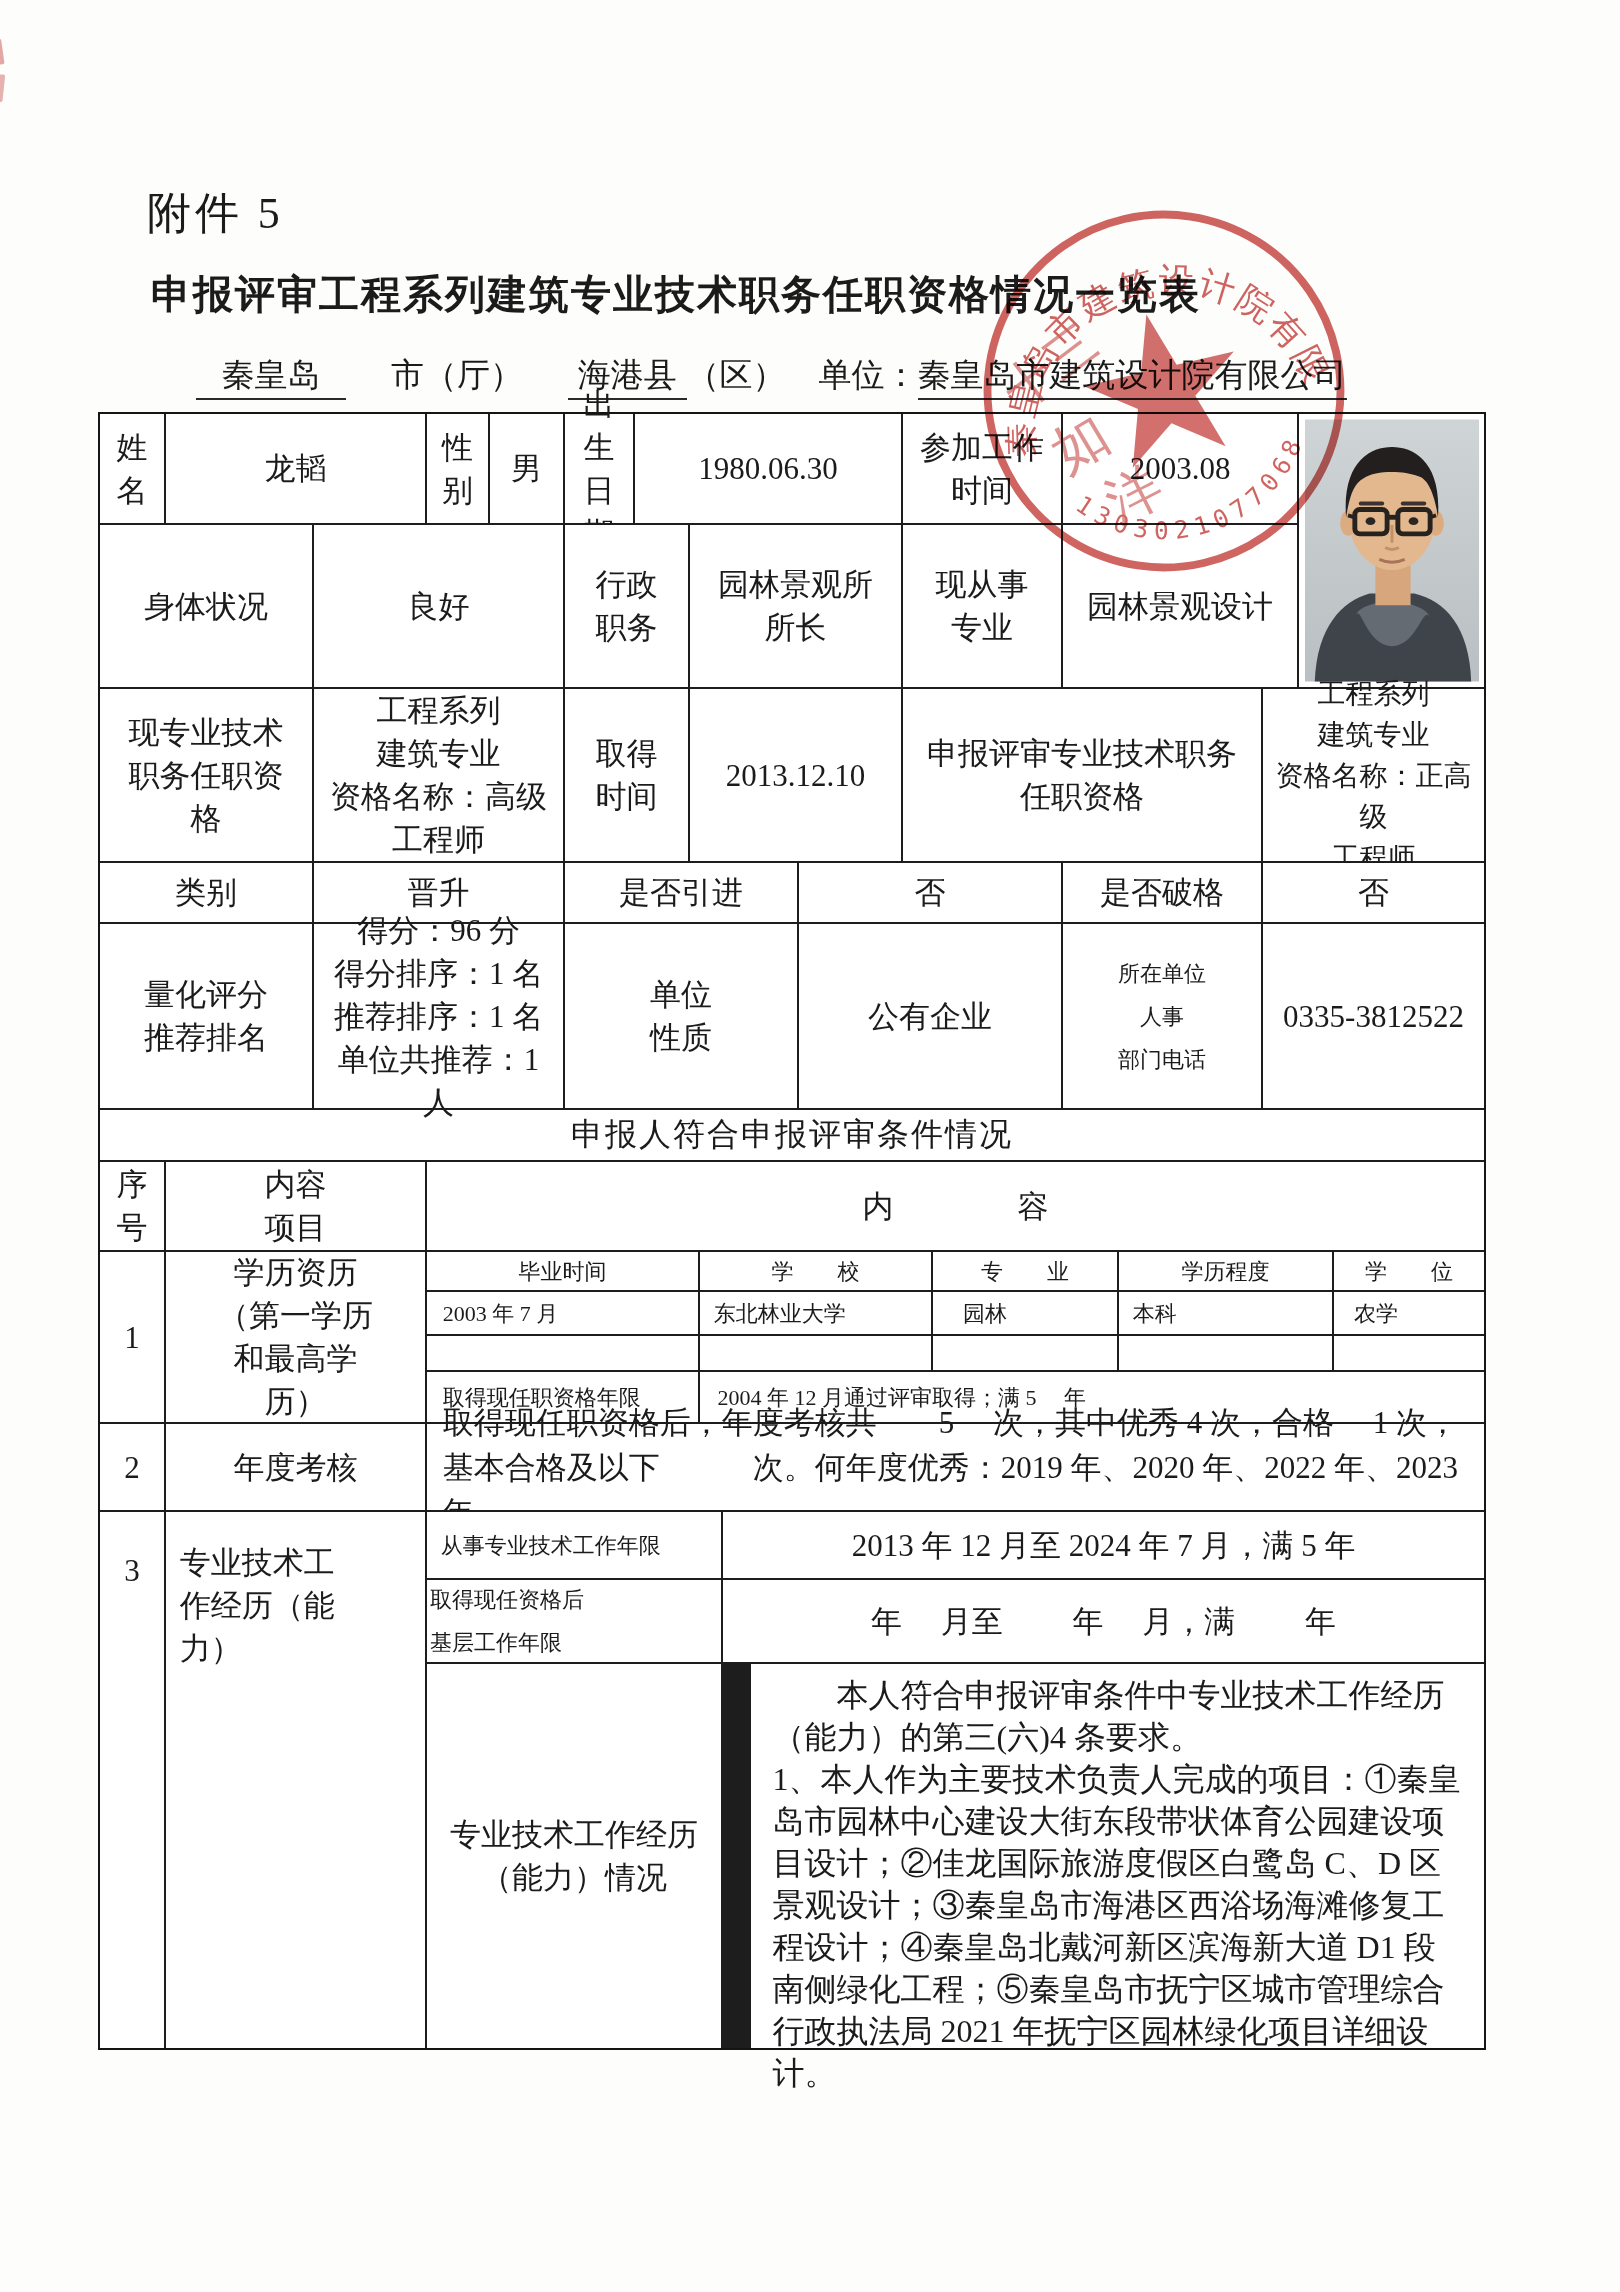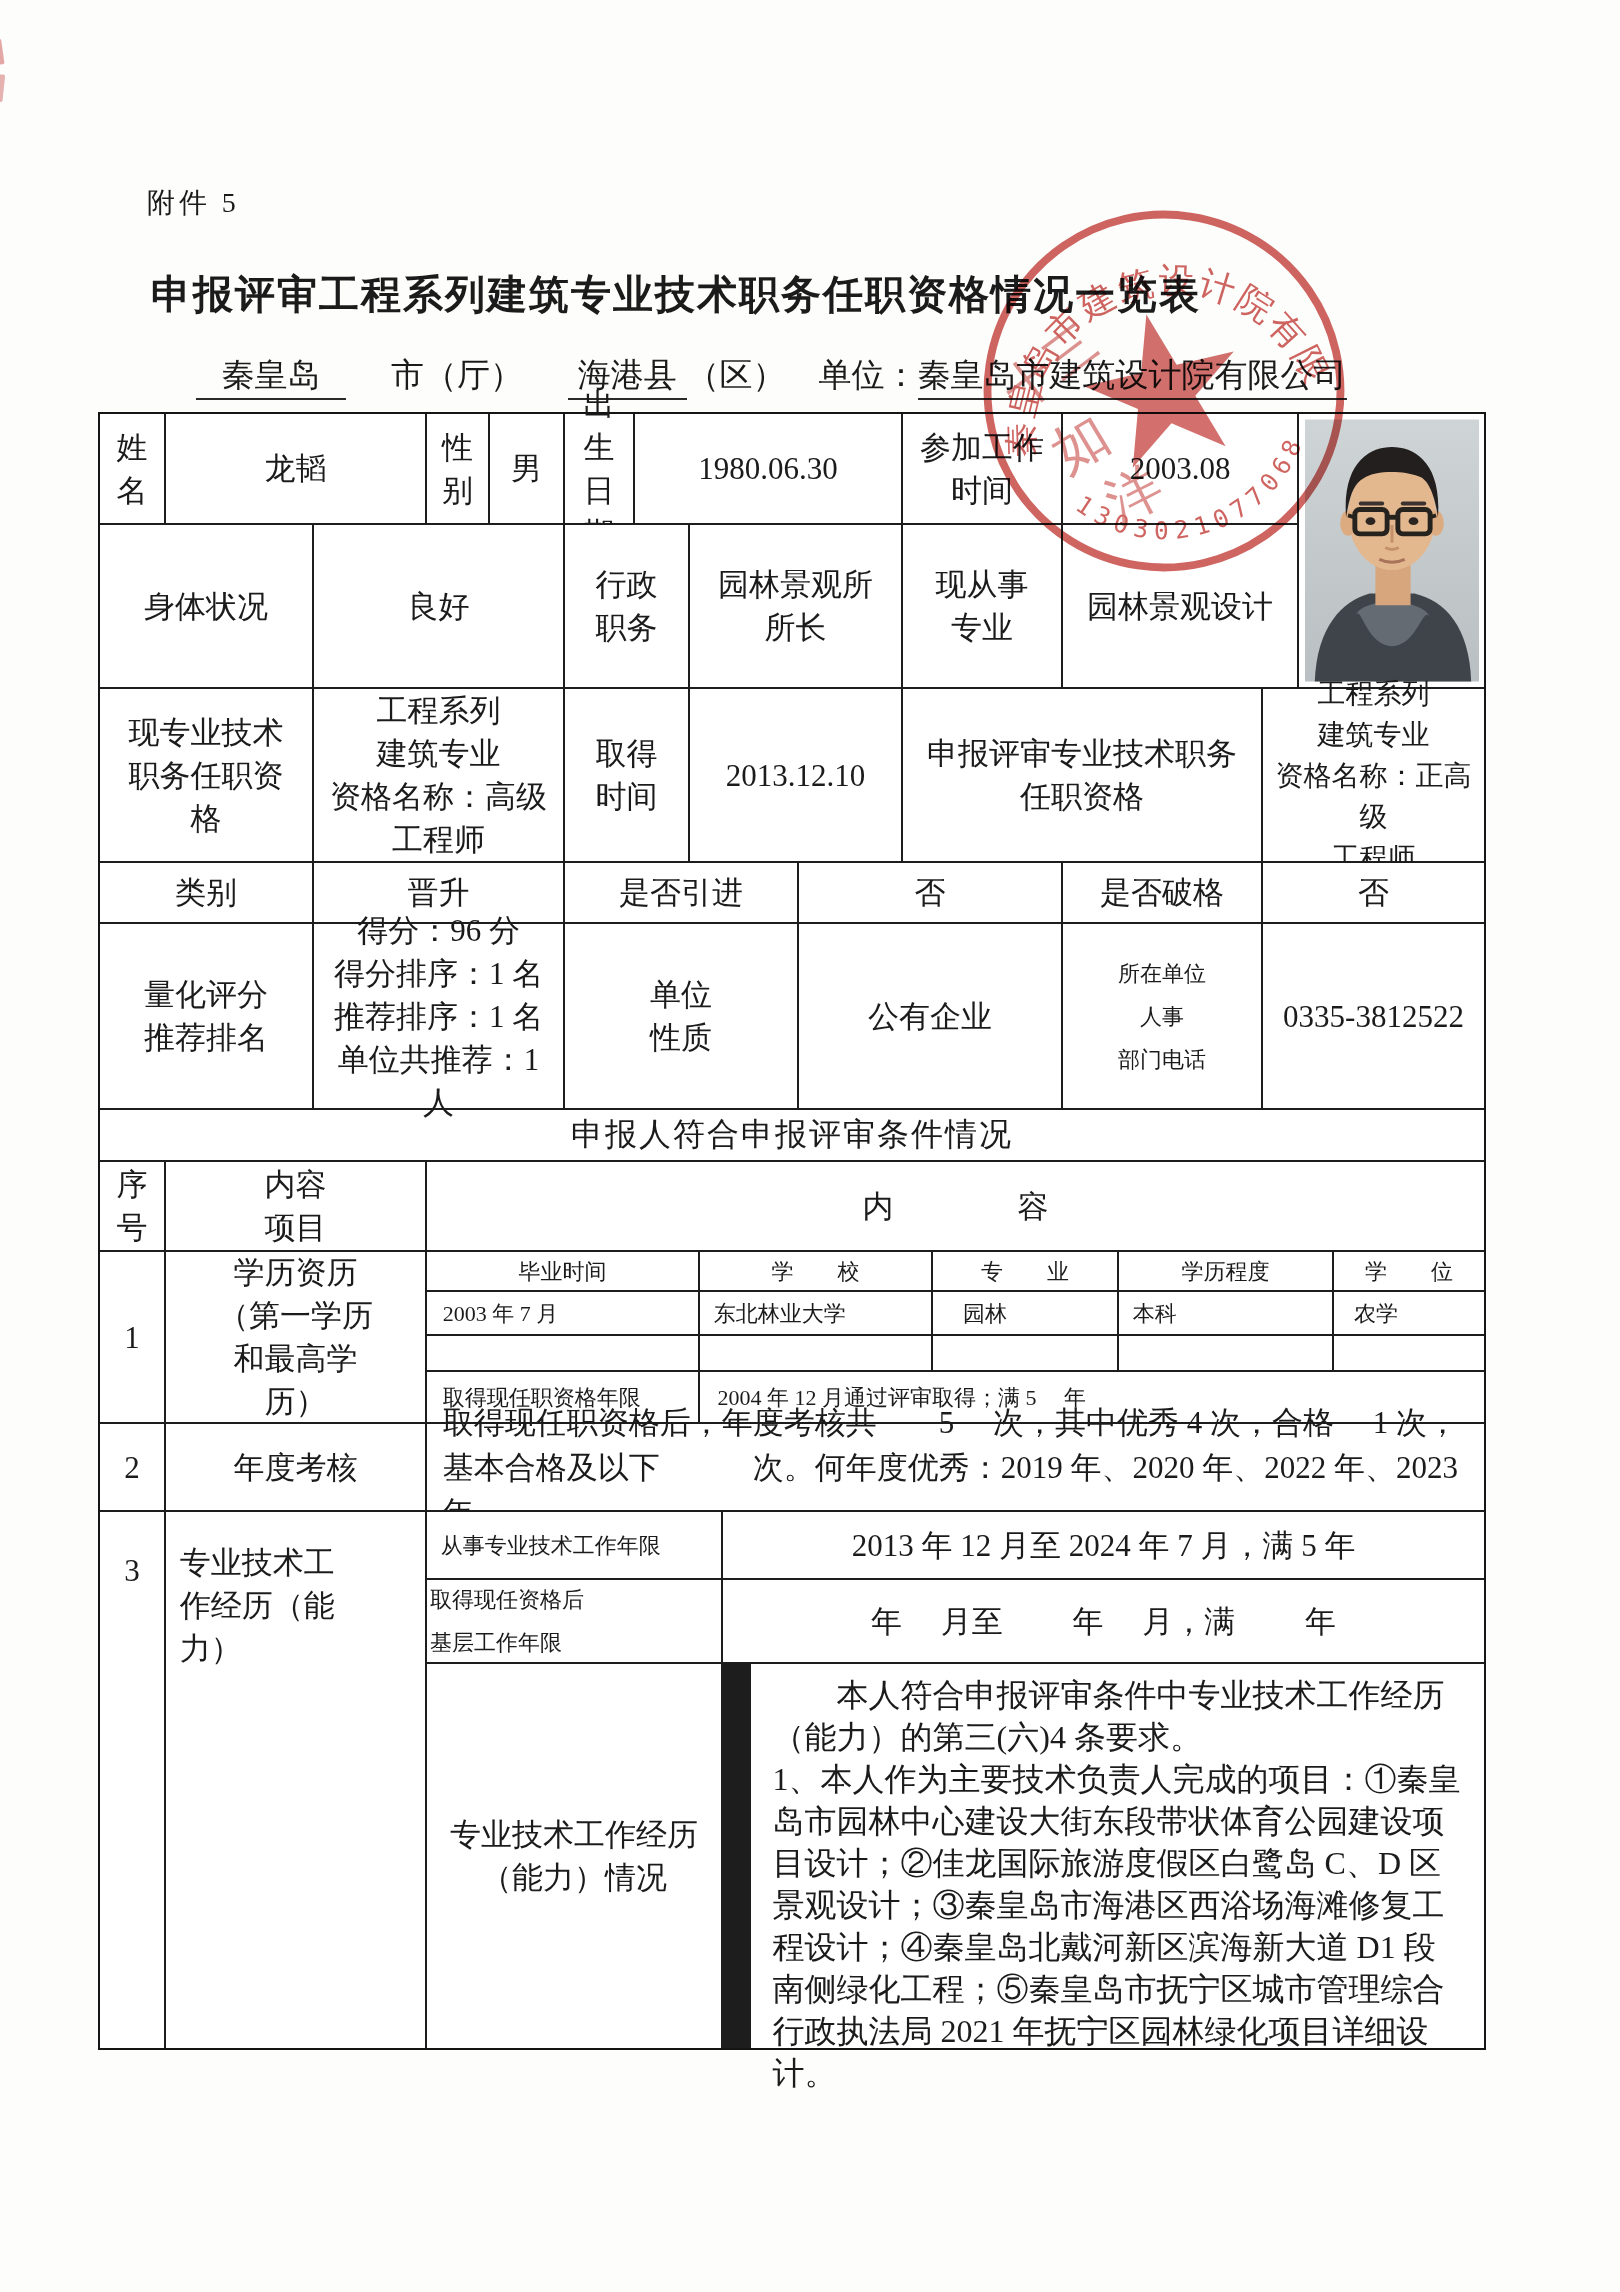--- a/index.html
+++ b/index.html
@@ -1,20 +1,20 @@
 <!DOCTYPE html>
 <html><head>
 <meta charset="utf-8">
 <style>
   html,body{margin:0;padding:0;background:#e8e8e8;}
   .page{position:relative;width:1620px;height:2293px;background:#fdfdfc;overflow:hidden;
         font-family:"Liberation Serif","DejaVu Serif",serif;color:#1b1b1b;}
   .abs{position:absolute;}
   
-  .attach{left:147px;top:184px;font-size:28px;letter-spacing:3.9px;}
+  .attach{left:147px;top:184px;font-size:44px;letter-spacing:3.9px;}
   .title{left:88px;top:267px;width:1176px;text-align:center;font-size:40px;font-weight:700;
          font-family:Liberation Mono, monospace;letter-spacing:2px;}
   .subtitle{left:196px;top:353px;font-size:33px;white-space:nowrap;}
   .subtitle .u{border-bottom:2.9px solid #2a2a2a;display:inline-block;}
   .subtitle .sp1{display:inline-block;width:45px;}
   .subtitle .sp2{display:inline-block;width:33px;}
   .pad-wide{padding:0 25.5px;}
   .pad-med{padding:0 9.8px;}
   
   .tbl{left:98px;top:412px;width:1388px;border:2.9px solid #151515;box-sizing:border-box;background:#fff;}

